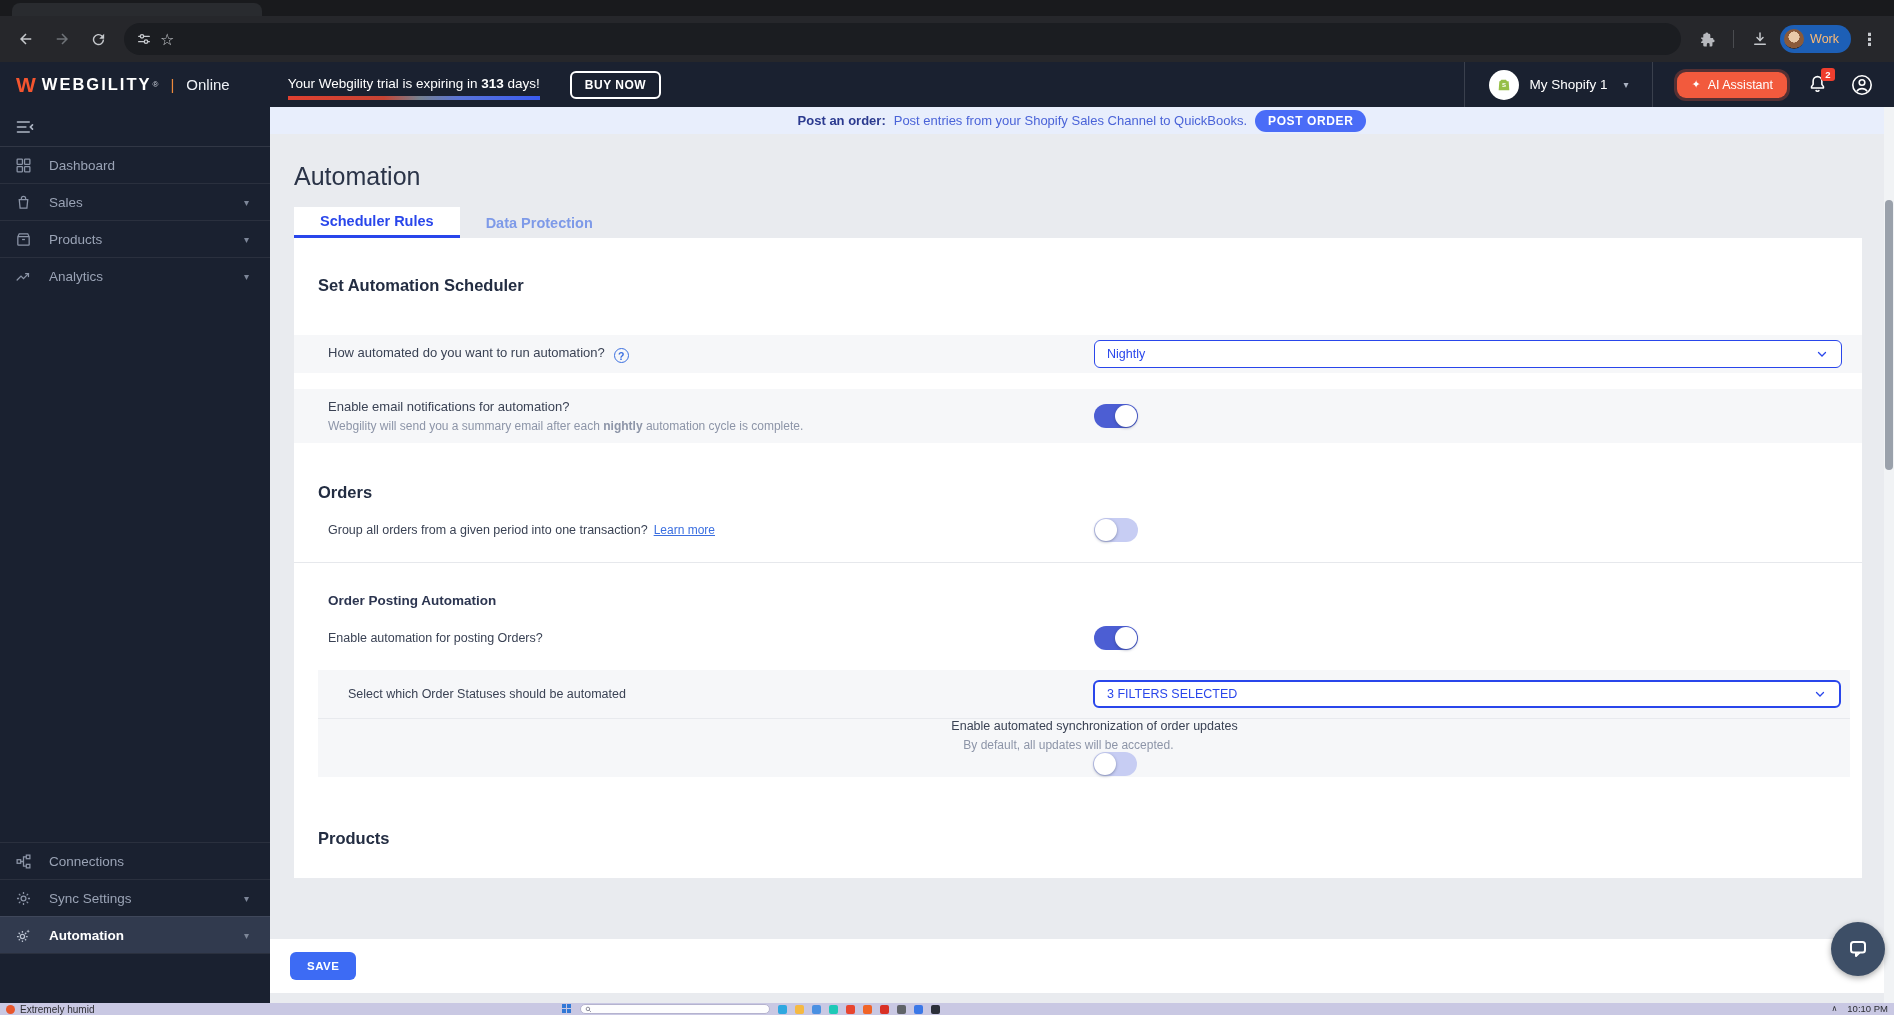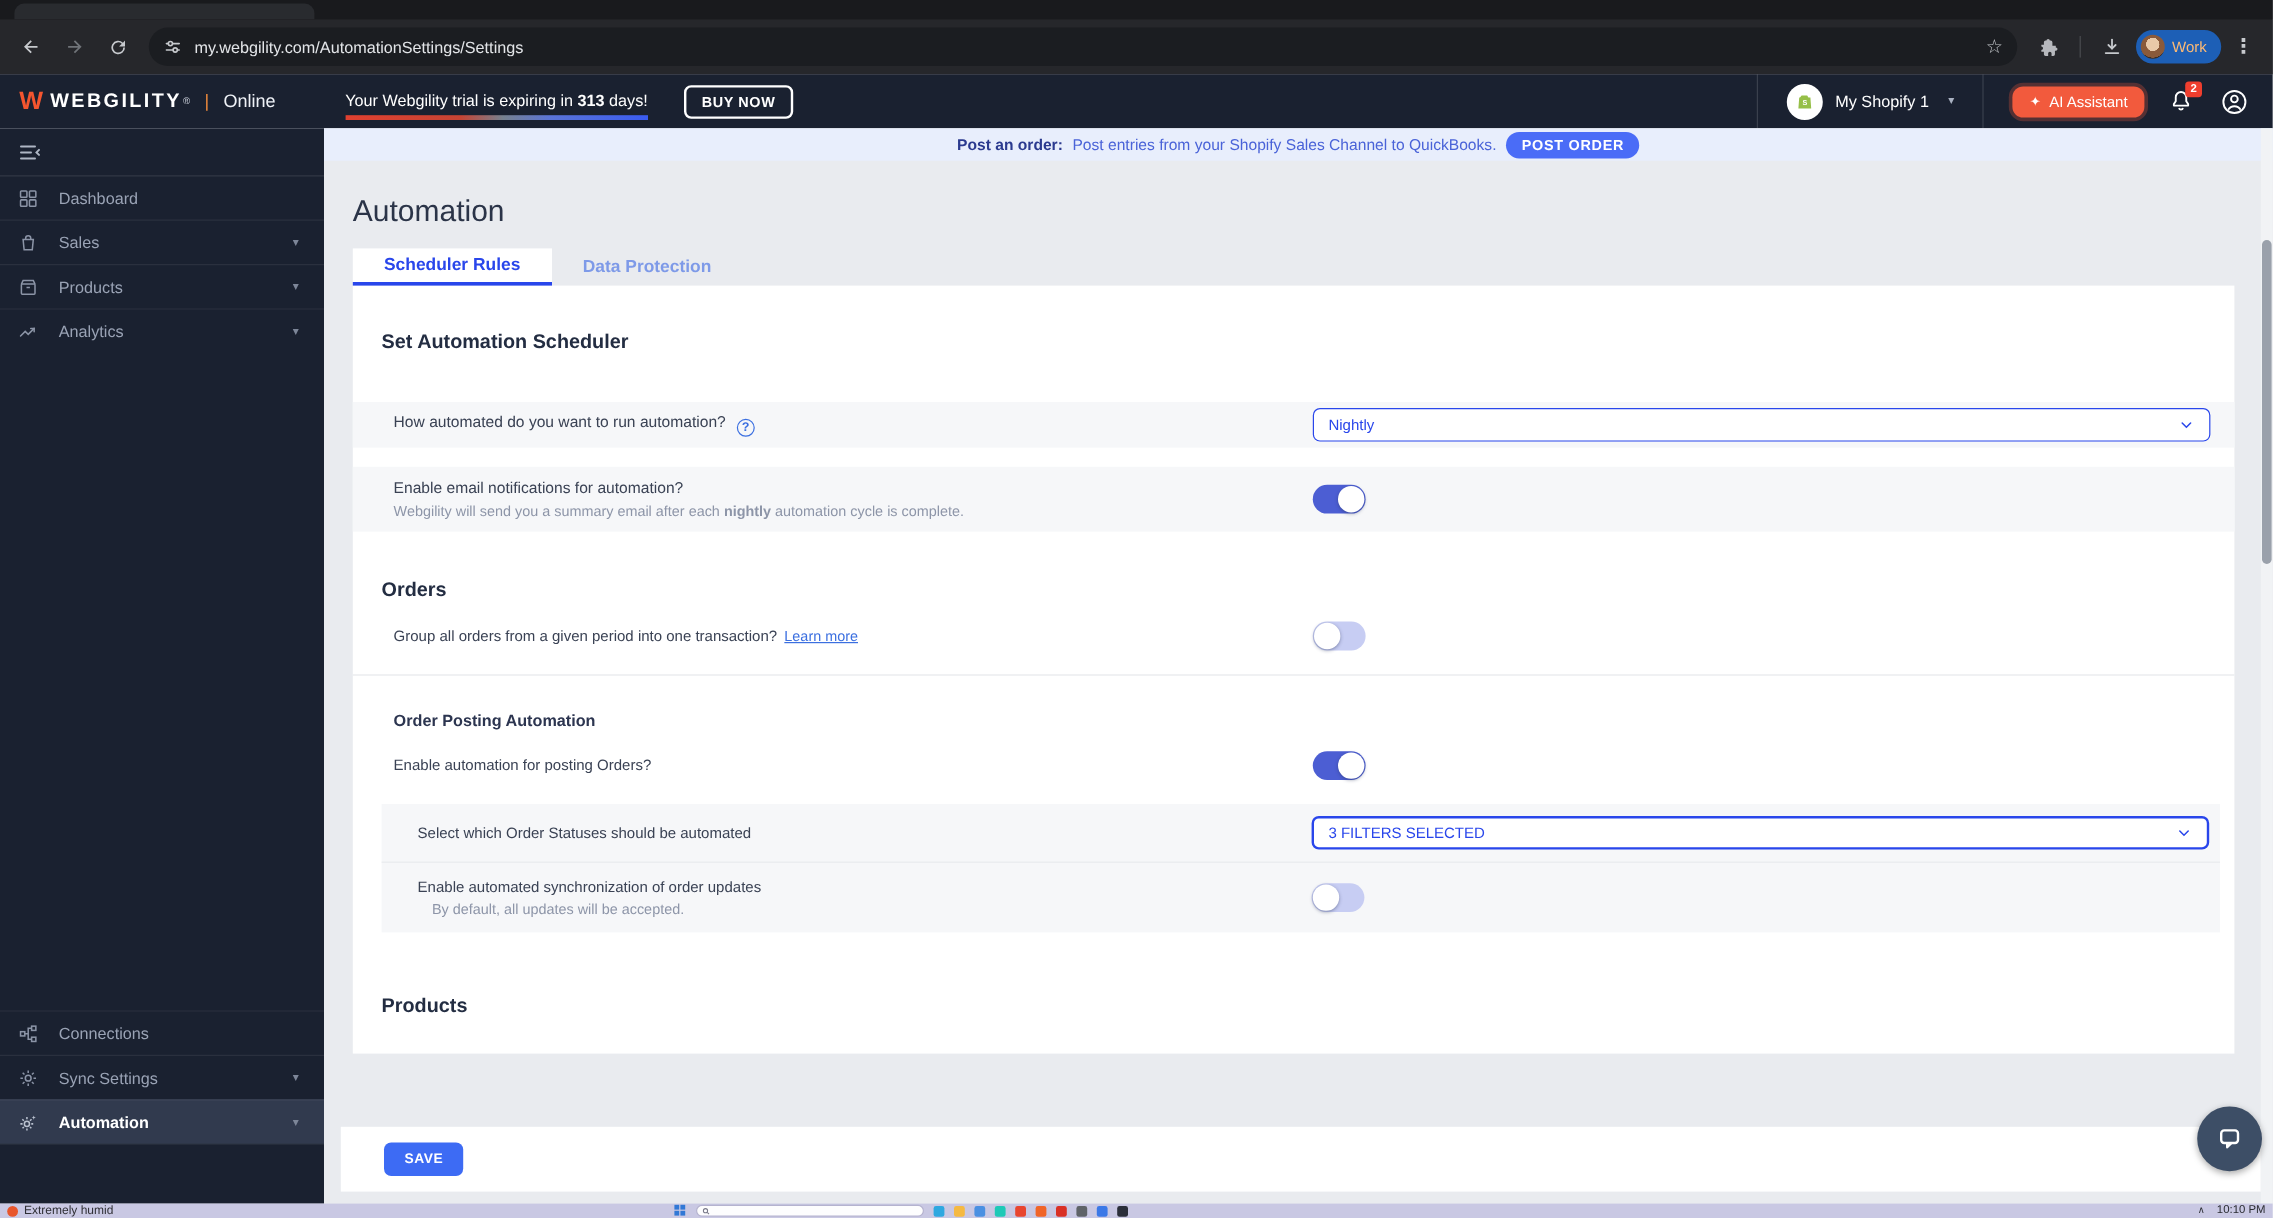--- a/index.html
+++ b/index.html
@@ -116,22 +116,22 @@
   .toggle.on { background:#4c5ed3; }
   .toggle.off { background:#c7cdf3; }
   .toggle .knob { position:absolute; top:1px; width:22px; height:22px; border-radius:50%; background:#fff;
                   box-shadow:0 1px 3px rgba(40,50,90,.45); }
   .toggle.on .knob { right:1px; }
   .toggle.off .knob { left:1px; }
 
   .sub-block { margin:14px 12px 0 24px; background:#f6f7f9; }
   .sub-block .row { padding-left:30px; padding-right:9px; }
 
-  .footer-bar { position:absolute; left:14px; right:10px; bottom:10px; height:54px; background:#fff;
-                display:flex; align-items:center; padding-left:36px; }
+  .footer-bar { position:absolute; left:0; right:10px; bottom:10px; height:54px; background:#fff;
+                display:flex; align-items:center; padding-left:20px; }
   .save-btn { background:#3d6bf4; color:#fff; border:none; border-radius:6px; font-size:11.5px;
               font-weight:bold; letter-spacing:.5px; padding:8px 17px; font-family:inherit; }
 
   .scrollbar { position:absolute; top:0; right:0; bottom:0; width:10px; background:#f1f3f5; }
   .scroll-thumb { position:absolute; top:93px; left:1px; width:8px; height:270px; border-radius:4px; background:#9aa1ab; }
 
   
   .chat-fab { position:absolute; right:9px; bottom:27px; width:54px; height:54px; border-radius:50%;
               background:#3d4e66; display:flex; align-items:center; justify-content:center;
               box-shadow:0 2px 6px rgba(0,0,0,.35); z-index:5; }
@@ -177,21 +177,20 @@
     </div>
     <div class="omnibox">
       <span>
         <svg width="16" height="16" viewBox="0 0 24 24" fill="none" stroke="#c6c9cd" stroke-width="2" stroke-linecap="round">
           <line x1="4" y1="8" x2="20" y2="8"></line>
             <circle cx="9" cy="8" r="2.6" fill="#26272b"></circle>
           <line x1="4" y1="16" x2="20" y2="16"></line>
             <circle cx="15" cy="16" r="2.6" fill="#26272b"></circle>
         </svg>
       </span>
-      <span class="url-text">my.webgility.com/AutomationSettings/Settings</span>
       <span class="omni-star">☆</span>
     </div>
     <div class="tb-btn">
       <svg width="17" height="17" viewBox="0 0 24 24">
           <path fill="#c6c9cd" d="M20 12v-2h-4V6a2 2 0 0 0-2-2h-1a2 2 0 1 0-4 0H8a2 2 0 0 0-2 2v3H3v2a2 2 0 1 1 0 4v2h3v3a2 2 0 0 0 2 2h3v-3a2 2 0 1 1 4 0v3h2a2 2 0 0 0 2-2v-4h1a2 2 0 0 0 0-4z" opacity=".9"></path>
         </svg>
     </div>
     <div class="chrome-divider"></div>
     <div class="tb-btn">
       <svg width="18" height="18" viewBox="0 0 24 24" fill="none" stroke="#c6c9cd" stroke-width="2" stroke-linecap="round">
@@ -410,21 +409,21 @@
           <div class="control">
             <div class="select focused">
               <span class="val">3 FILTERS SELECTED</span>
               <svg width="14" height="14" viewBox="0 0 24 24" fill="none" stroke="#2946eb" stroke-width="2.2" stroke-linecap="round">
                 <polyline points="6 9.5 12 15.5 18 9.5"></polyline>
               </svg>
             </div>
           </div>
         </div>
         <div class="divider" style="margin:0 0 0 0; background:#e8eaee;"></div>
-        <div class="row" style="height:58px;">
+        <div class="row" style="height:58px;flex-direction:column;">
           <div>
             <div class="lbl" style="font-size:12.5px;">Enable automated synchronization of order updates</div>
             <div class="note" style="padding-left:12px;">By default, all updates will be accepted.</div>
           </div>
           <div class="control">
             <div class="toggle off">
                 <span class="knob"></span>
               </div>
           </div>
         </div>

